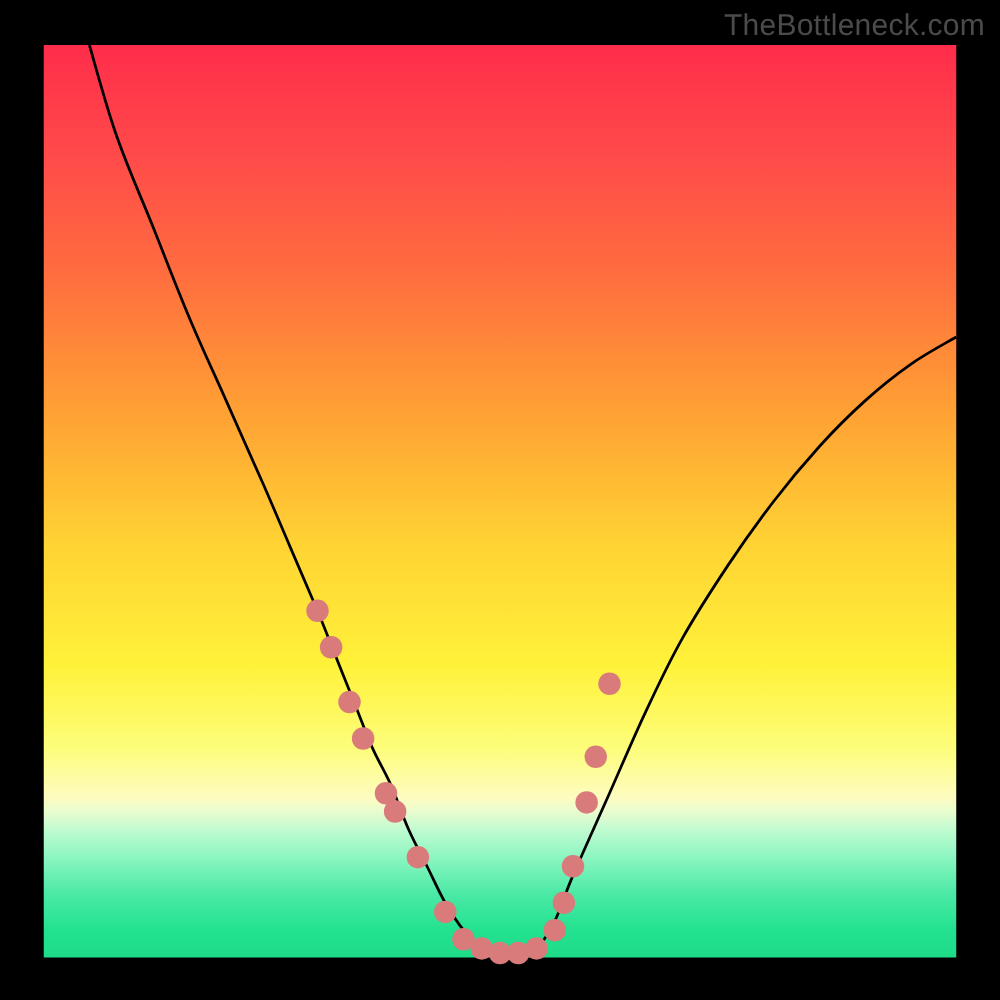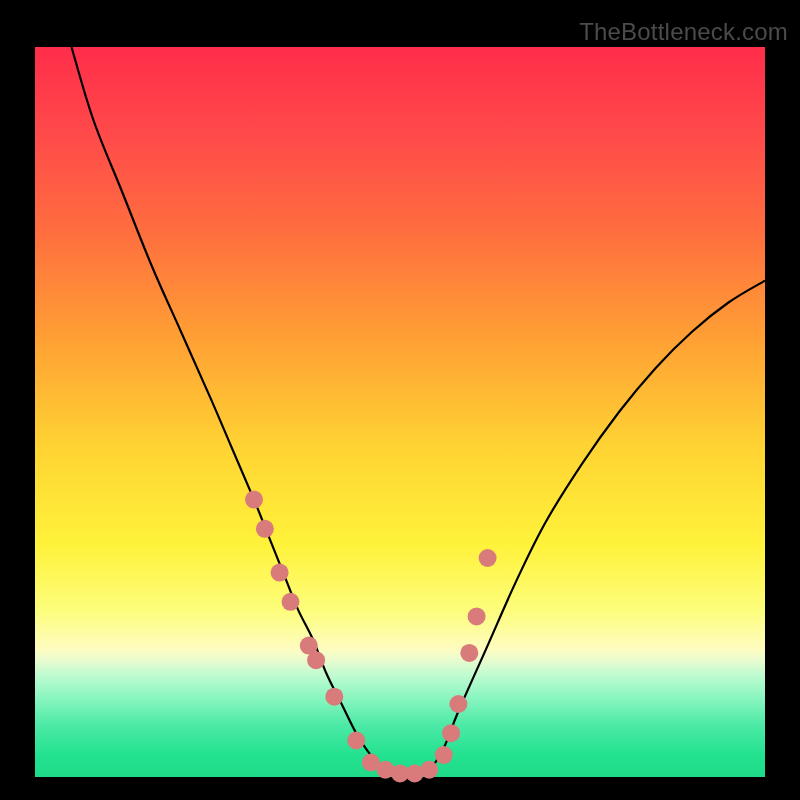--- a/index.html
+++ b/index.html
@@ -7,21 +7,21 @@
     padding: 0;
     width: 800px;
     height: 800px;
     background: #000;
     font-family: Arial, Helvetica, sans-serif;
     overflow: hidden;
   }
   .frame {
     position: absolute;
     left: 0;
-    top: 12px;
+    top: 1px;
     width: 800px;
     height: 576px;
     background: #000;
   }
   .plot {
     position: absolute;
     left: 35px;
     top: 35px;
     width: 730px;
     height: 730px;

